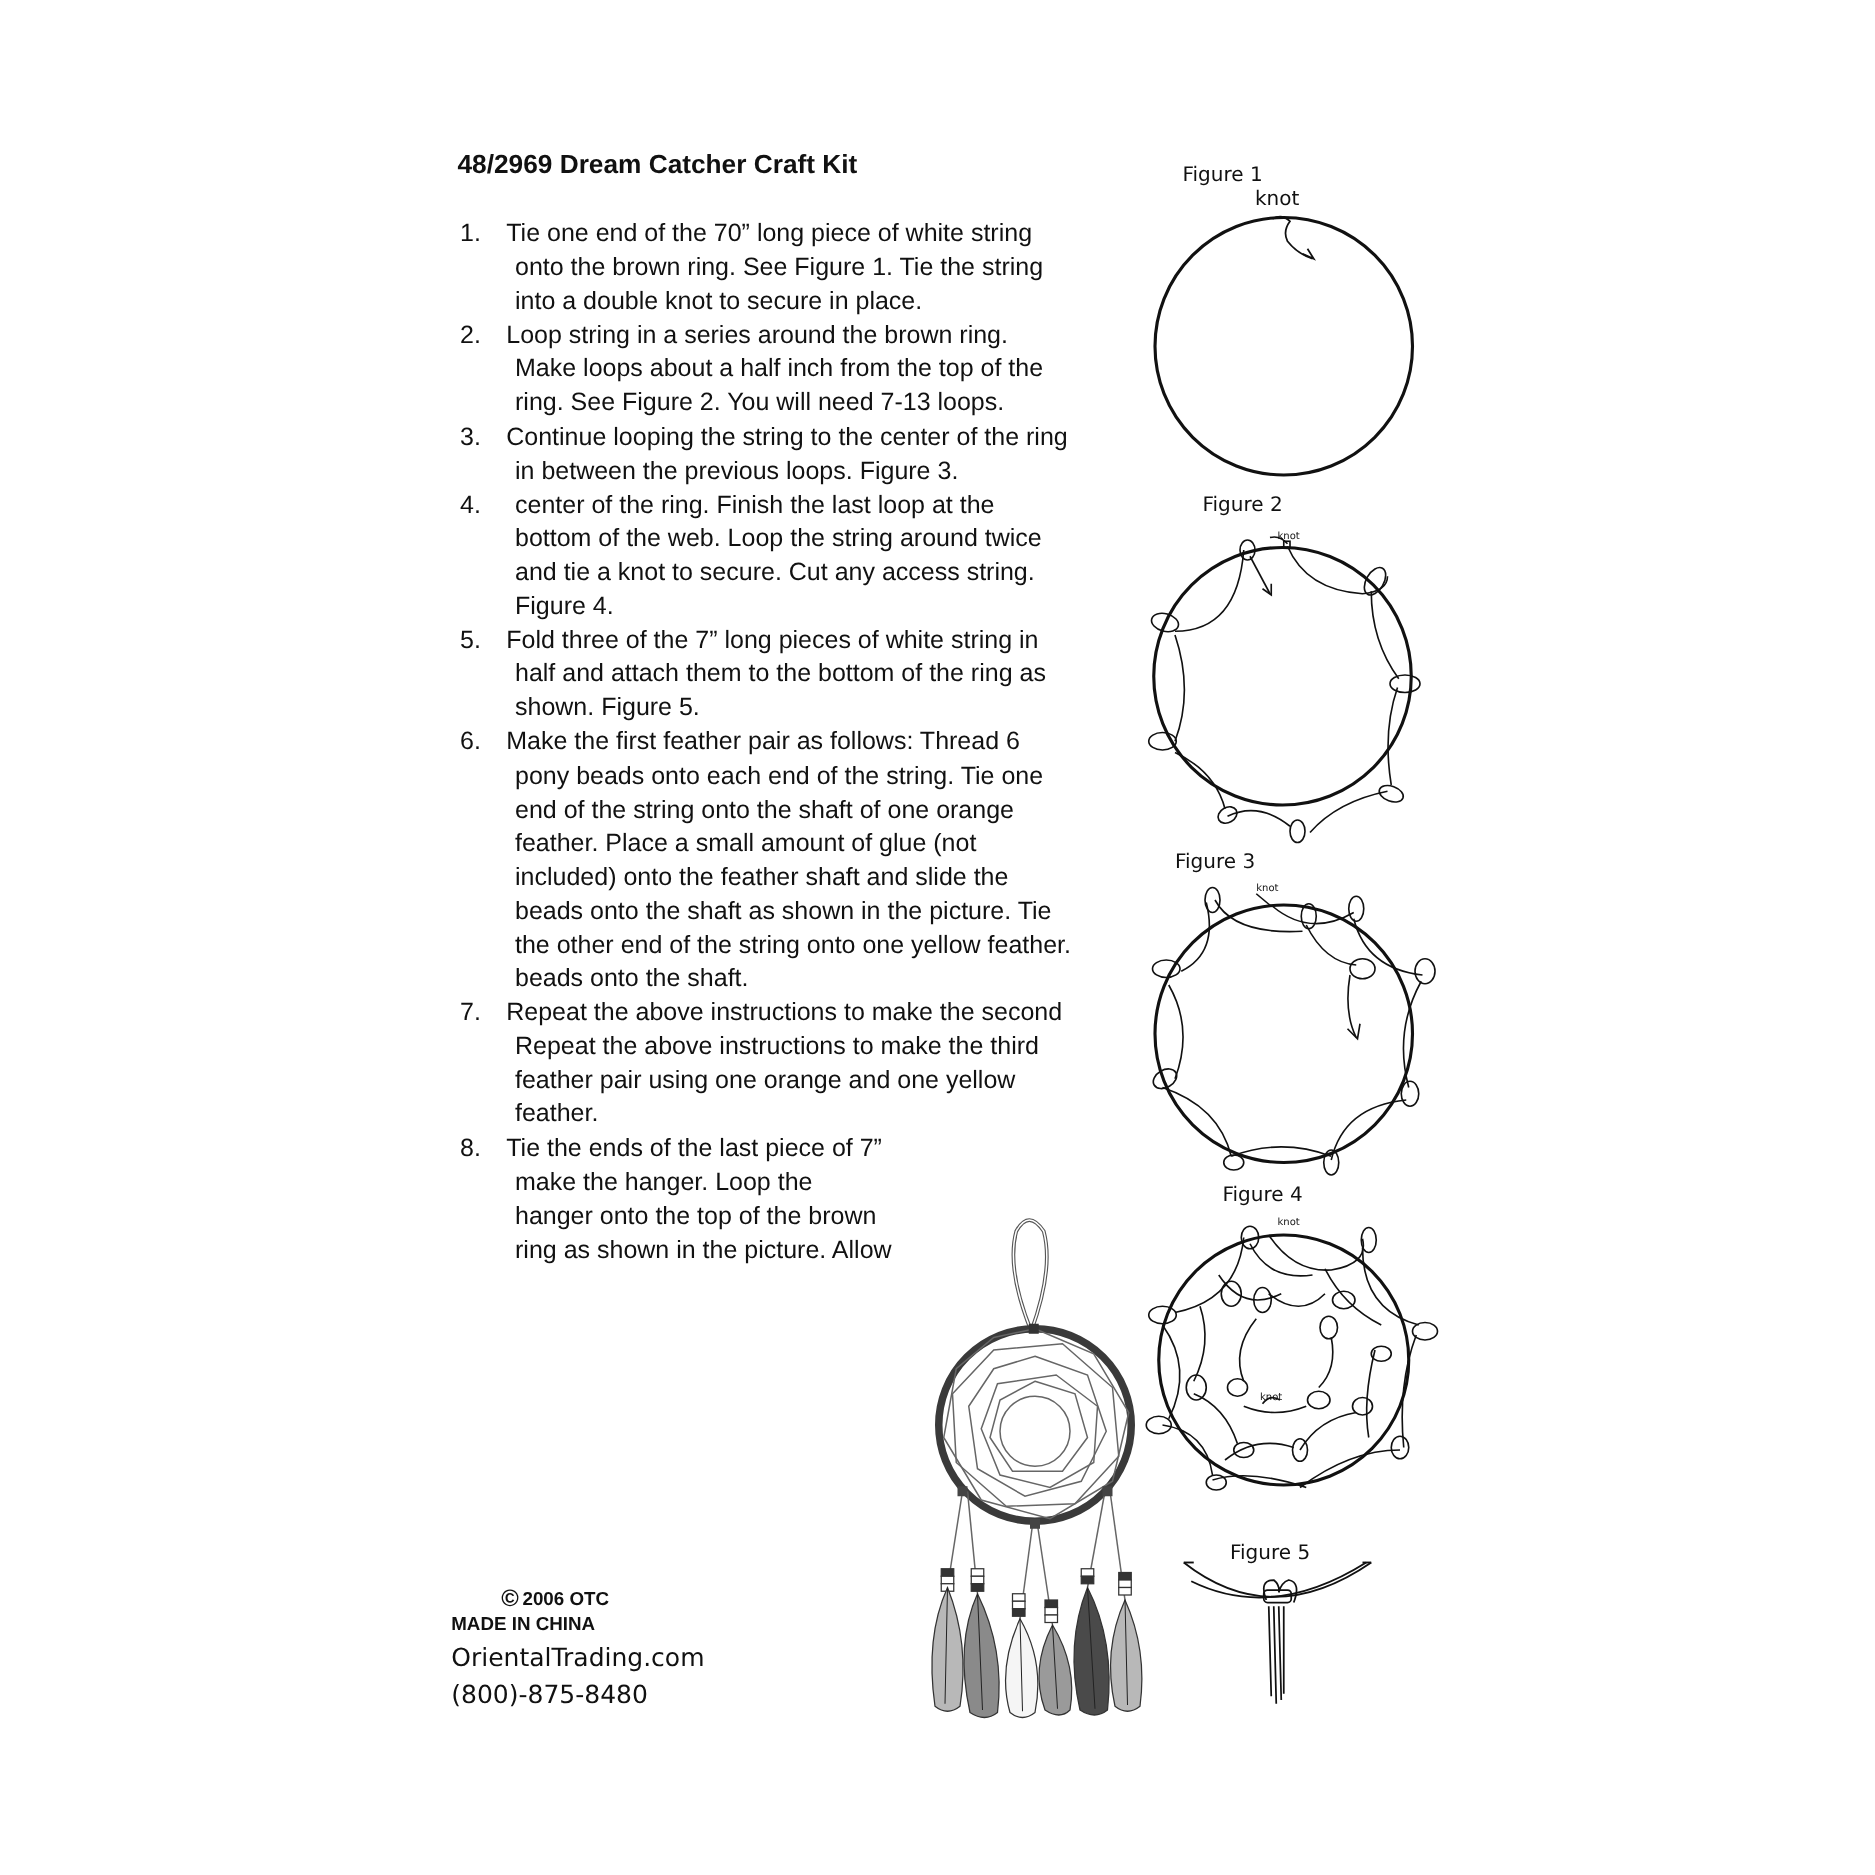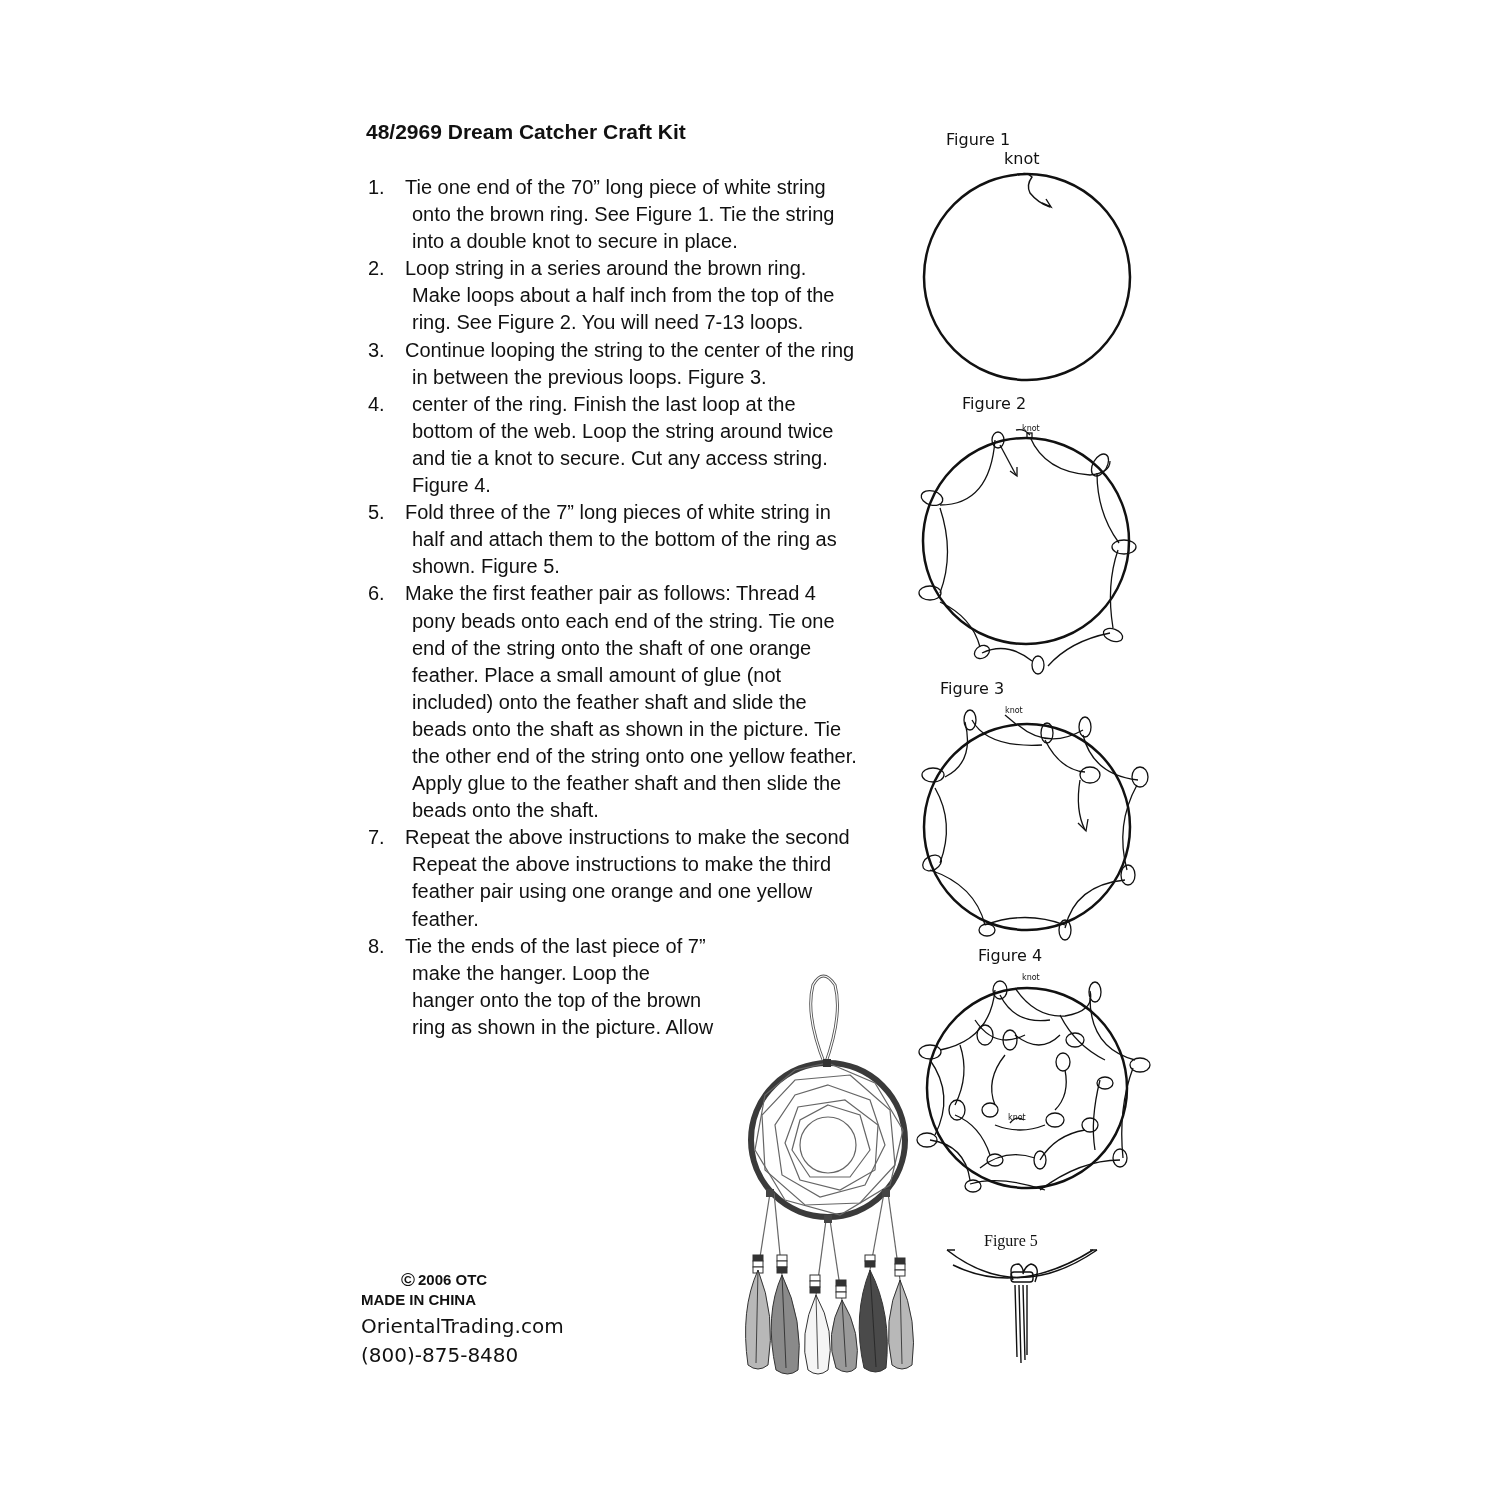--- a/index.html
+++ b/index.html
@@ -63,28 +63,27 @@
       <span class="line cont">Figure 4.</span>
     </li>
     <li class="step">
       <span class="num">5.</span>
       <span class="line">Fold three of the 7” long pieces of white string in</span>
       <span class="line cont">half and attach them to the bottom of the ring as</span>
       <span class="line cont">shown. Figure 5.</span>
     </li>
     <li class="step">
       <span class="num">6.</span>
-      <span class="line">Make the first feather pair as follows: Thread 4</span>
+      <span class="line">Make the first feather pair as follows: Thread 6</span>
       <span class="line cont">pony beads onto each end of the string. Tie one</span>
       <span class="line cont">end of the string onto the shaft of one orange</span>
       <span class="line cont">feather. Place a small amount of glue (not</span>
       <span class="line cont">included) onto the feather shaft and slide the</span>
       <span class="line cont">beads onto the shaft as shown in the picture. Tie</span>
       <span class="line cont">the other end of the string onto one yellow feather.</span>
-      <span class="line cont">Apply glue to the feather shaft and then slide the</span>
       <span class="line cont">beads onto the shaft.</span>
     </li>
     <li class="step">
       <span class="num">7.</span>
       <span class="line">Repeat the above instructions to make the second</span>
       <span class="line cont">Repeat the above instructions to make the third</span>
       <span class="line cont">feather pair using one orange and one yellow</span>
       <span class="line cont">feather.</span>
     </li>
     <li class="step">
@@ -213,21 +212,21 @@
       <ellipse cx="148" cy="82" rx="7" ry="9"></ellipse>
       <path d="M150 90 q5 25 -10 40"></path>
       <ellipse cx="140" cy="140" rx="9" ry="7"></ellipse>
       <path d="M130 145 q-25 10 -50 0"></path>
       <ellipse cx="75" cy="130" rx="8" ry="7"></ellipse>
       <path d="M80 125 q-10 -25 10 -50"></path>
       <path d="M95 143 q6 -8 14 -3"></path>
     </g>
   </svg>
 
-  <div class="fig-label" style="left:984px; top:1232px;font-family:Liberation Serif, serif;">Figure 5</div>
+  <div class="fig-label" style="left:984px; top:1232px;">Figure 5</div>
   <svg class="fig" style="left:945px; top:1245px;" width="155" height="125" viewBox="0 0 155 125">
     <path d="M2 5 q70 55 150 0" fill="none" stroke="#111" stroke-width="1.5"></path>
     <path d="M10 5 q65 35 135 0" fill="none" stroke="#111" stroke-width="0"></path>
     <path d="M2 5 l8 0" stroke="#111" stroke-width="1.5"></path>
     <path d="M145 5 l7 0" stroke="#111" stroke-width="1.5"></path>
     <path d="M12 8 q60 48 130 -3" fill="none" stroke="#111" stroke-width="0"></path>
     <path d="M8 20 q65 32 140 -15" fill="none" stroke="#111" stroke-width="1.5"></path>
     <g fill="none" stroke="#111" stroke-width="1.4">
       <path d="M68 35 q-6 -16 6 -16 q5 4 4 10 q2 -8 8 -10 q10 2 4 18"></path>
       <rect x="66" y="27" width="22" height="10" rx="3"></rect>

